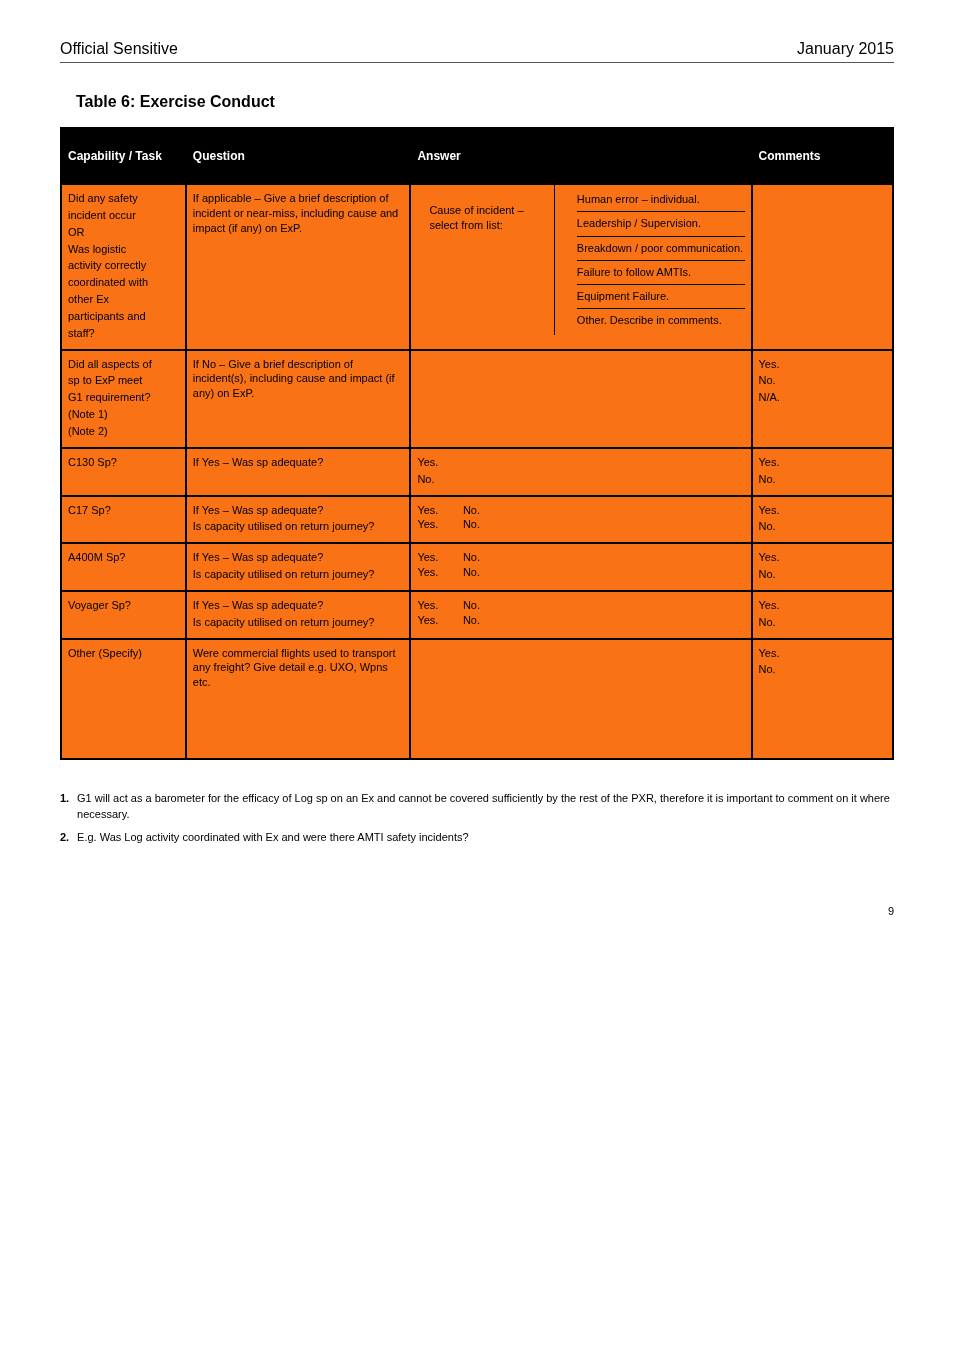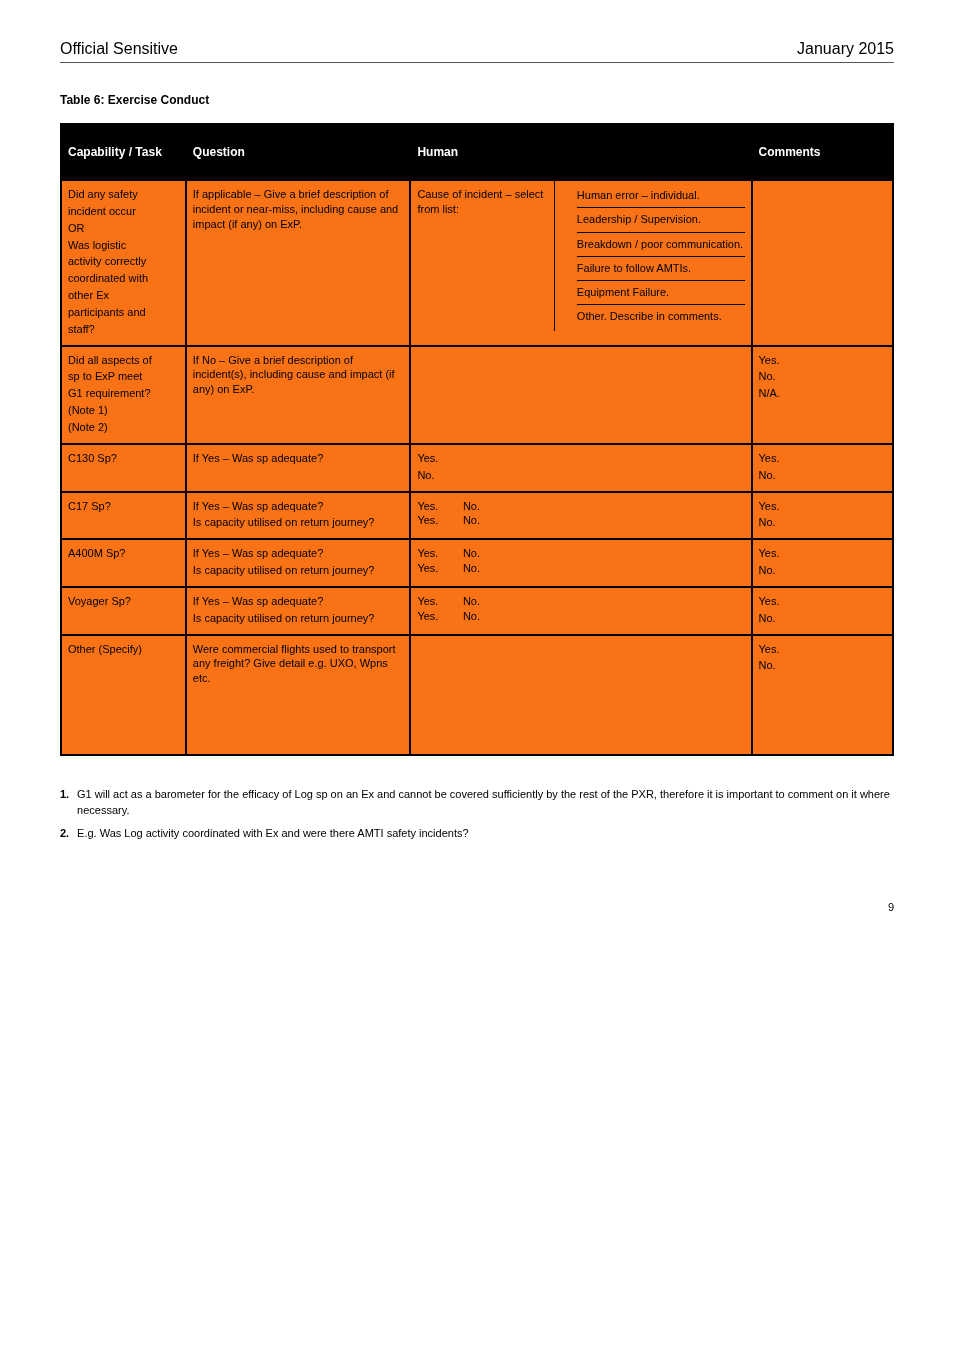--- a/index.html
+++ b/index.html
@@ -20,23 +20,23 @@
     display: flex;
     justify-content: space-between;
     align-items: flex-end;
     font-size: 16px;
     padding-bottom: 4px;
     border-bottom: 1px solid #555;
     margin-bottom: 30px;
   }
   .title-block { margin-bottom: 16px; }
   .tbl-title {
-    font-size: 12px;
+    font-size: 16px;
     font-weight: bold;
-    margin: 0 0 4px 0;
+    margin: 0 0 4px 16px;
   }
   .tbl-sub {
     font-size: 12px;
     margin: 0;
     line-height: 1.4;
   }
   table.main {
     border-collapse: collapse;
     width: 100%;
     table-layout: fixed;
@@ -132,42 +132,42 @@
     <colgroup>
       <col class="c1">
         <col class="c2">
         <col class="c3">
         <col class="c4">
     </colgroup>
     <thead>
       <tr>
         <th>Capability / Task</th>
         <th>Question</th>
-        <th>Human</th>
+        <th>Answer</th>
         <th>Comments</th>
       </tr>
     </thead>
     <tbody>
 
       <tr>
         <td>
           <p class="p-line">Did any safety</p>
           <p class="p-line">incident occur</p>
           <p class="p-line">OR</p>
           <p class="p-line">Was logistic</p>
           <p class="p-line">activity correctly</p>
           <p class="p-line">coordinated with</p>
           <p class="p-line">other Ex</p>
           <p class="p-line">participants and</p>
           <p class="p-line">staff?</p>
         </td>
         <td>If applicable – Give a brief description of incident or near-miss, including cause and impact (if any) on ExP.</td>
         <td style="padding:0;">
           <div class="inner-split">
-            <div class="inner-left" style="padding:6px;">Cause of incident – select from list:</div>
+            <div class="inner-left" style="padding:18px;">Cause of incident – select from list:</div>
             <div class="inner-right" style="padding:4px 6px;">
               <div class="sub-row">Human error – individual.</div>
               <div class="sub-row">Leadership / Supervision.</div>
               <div class="sub-row">Breakdown / poor communication.</div>
               <div class="sub-row">Failure to follow AMTIs.</div>
               <div class="sub-row">Equipment Failure.</div>
               <div class="sub-row">Other. Describe in comments.</div>
             </div>
           </div>
         </td>

